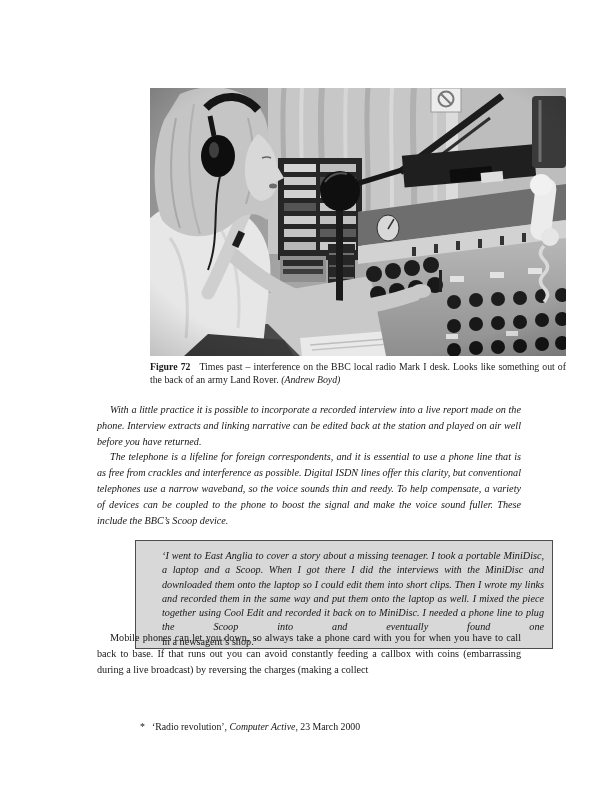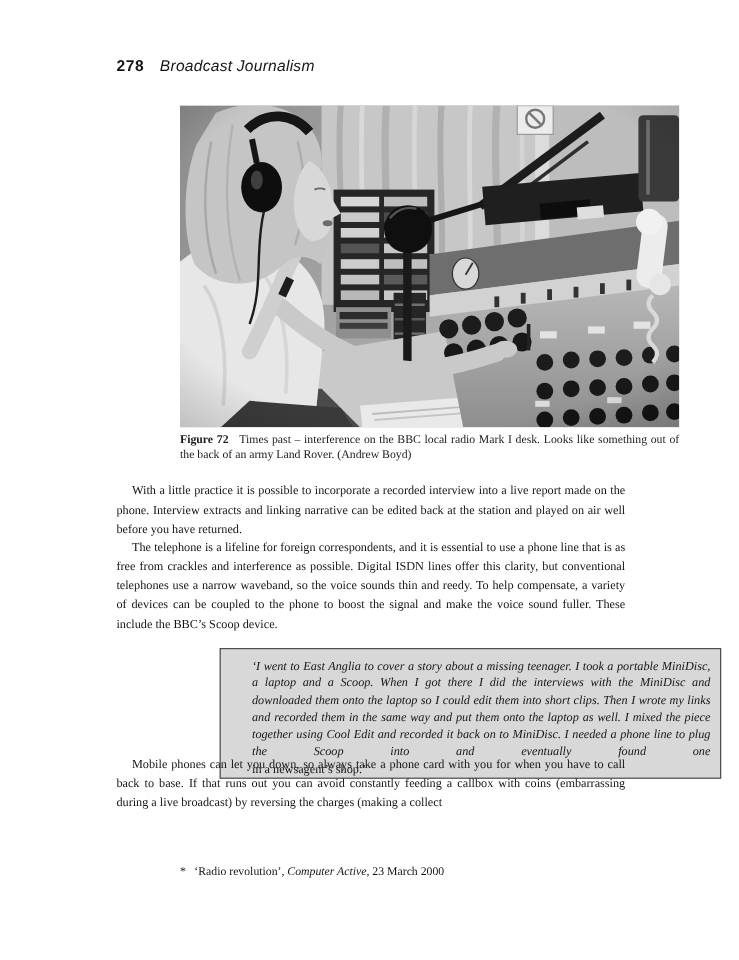--- a/index.html
+++ b/index.html
@@ -14,50 +14,47 @@
   .book-title{font-style:italic;margin-left:13px;letter-spacing:.2px;}
   
   .photo{position:absolute;left:150px;top:88px;width:416px;height:268px;background:#a9a9a9;overflow:hidden;}
   .photo svg{display:block;}
   
   .caption{
     position:absolute;left:150px;top:361px;width:416px;
     font-size:9.8px;line-height:12.9px;text-align:justify;color:#1a1a1a;
   }
   .caption .fig-label{font-weight:700;margin-right:9px;}
-  .caption .credit{}
+  .caption .credit{font-style:italic;}
   
   .bodytext{position:absolute;left:97px;top:402px;width:424px;font-size:10.2px;line-height:15.8px;text-align:justify;}
-  .bodytext p{margin:0;text-indent:13px;}
+  .bodytext p{margin:0;text-indent:13px;font-style:italic;}
   .bodytext2{position:absolute;left:97px;top:630px;width:424px;font-size:10.2px;line-height:15.8px;text-align:justify;}
   .bodytext2 p{margin:0;text-indent:13px;}
   
   .quote-box{
     position:absolute;left:135px;top:540px;width:418px;height:109px;box-sizing:border-box;
     background:#d8d8d8;border:1px solid #4d4d4d;
     padding:8px 8px 5px 26px;
-    font-size:10.2px;line-height:14.3px;margin-left:48px;
+    font-size:10.2px;line-height:14.3px;
   }
   .quote-main{font-style:italic;text-align:justify;text-align-last:justify;}
   .quote-lastline{display:flex;justify-content:space-between;align-items:baseline;}
   .quote-tail{}
   .quote-attr{font-style:normal;font-weight:700;font-size:9.7px;letter-spacing:.3px;white-space:nowrap;}
   
-  .footnote{position:absolute;left:150px;top:721px;width:371px;font-size:9.8px;line-height:12.5px;}
+  .footnote{position:absolute;left:140px;top:721px;width:371px;font-size:9.8px;line-height:12.5px;}
   .footnote .fn-marker{margin-right:7px;}
   .footnote .fn-source{font-style:italic;}
 </style>
 </head>
 <body>
 
 <div class="page">
 
-  <div class="header">
-    <span class="page-num">278</span><span class="book-title">Broadcast Journalism</span>
-  </div>
 
   <div class="photo">
     <svg viewBox="0 0 416 268" width="416" height="268" preserveAspectRatio="none">
       <defs>
         <linearGradient id="wallG" x1="0" y1="0" x2="1" y2="0.3">
           <stop offset="0" stop-color="#8d8d8d"></stop>
             <stop offset="0.5" stop-color="#a5a5a5"></stop>
             <stop offset="1" stop-color="#b4b4b4"></stop>
         </linearGradient>
         <linearGradient id="consoleG" x1="0" y1="0" x2="0" y2="1">

